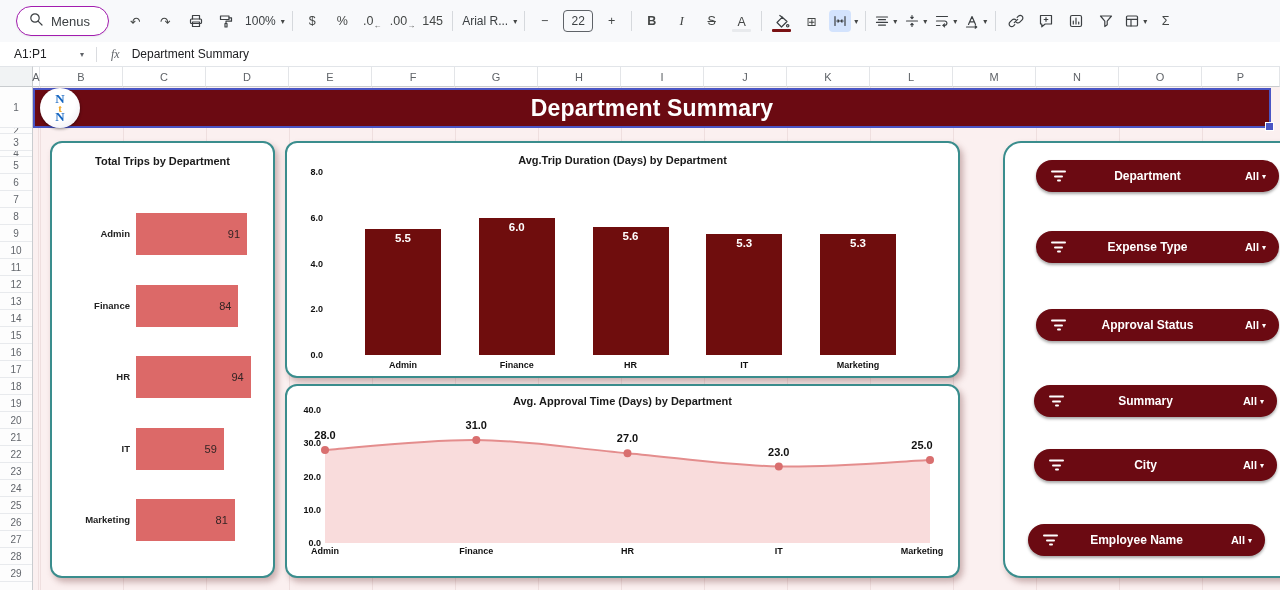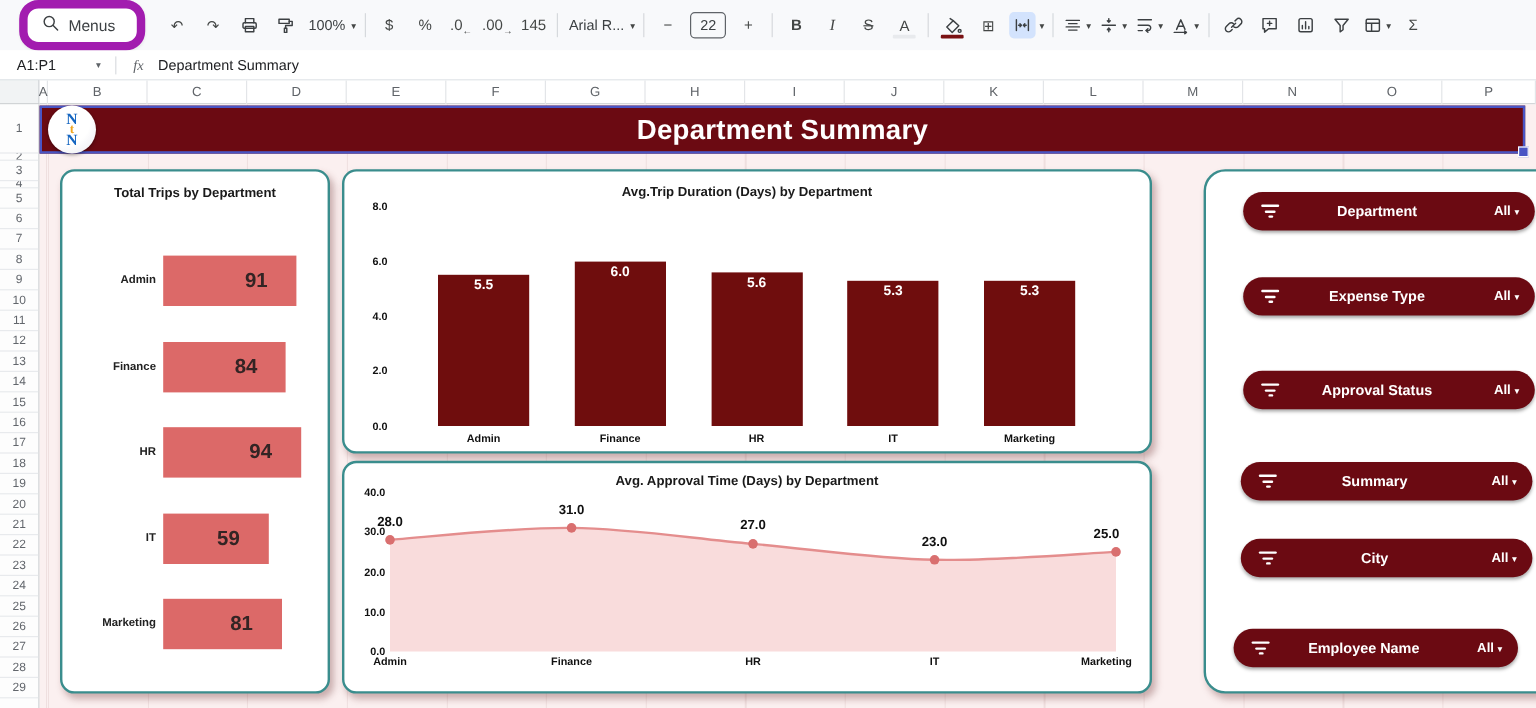--- a/index.html
+++ b/index.html
@@ -3,21 +3,21 @@
 <meta charset="utf-8">
 <style>
   html,body{margin:0;padding:0}
   body{width:1280px;height:590px;overflow:hidden;position:relative;background:#fff;
        font-family:"Liberation Sans","DejaVu Sans",sans-serif;}
   .app{position:absolute;inset:0}
 
   
   .toolbar{position:absolute;left:0;top:0;width:100%;height:42px;background:#f8f9fb;
            display:flex;align-items:center;padding-left:16px;box-sizing:border-box}
-  .menus-pill{display:flex;align-items:center;gap:7px;background:#fff;border:7px solid #a21caf;
+  .menus-pill{display:flex;align-items:center;gap:7px;background:#fff;border:1px solid #a21caf;
               border-radius:16px;height:28px;padding:0 18px 0 11px;margin-right:12px;
               box-shadow:0 1px 2px rgba(0,0,0,.06);cursor:pointer}
   .mp-label{font-size:13px;color:#3c4043}
   .tb-items{display:flex;align-items:center;gap:1px}
   .tb-btn{display:flex;align-items:center;justify-content:center;min-width:25px;height:26px;
           border-radius:4px;position:relative;color:#444746;cursor:pointer;padding:0 2px}
   .tb-g{font-size:12.5px;color:#444746}
   .g-b{font-weight:700}
   .g-i{font-style:italic;font-family:"Liberation Serif","DejaVu Serif",serif;font-size:13px}
   .g-s{text-decoration:line-through}
@@ -80,22 +80,22 @@
   #panel-filters{left:970px;top:54px;width:358px;height:437px;border-radius:18px}
   .panel-title{position:absolute;left:0;right:0;text-align:center;font-weight:700;font-size:11px;color:#1a1a1a;z-index:2}
   .pt-trips{top:12px}
   .pt-duration{top:11px}
   .pt-approval{top:9px}
   .chart-body{position:absolute;inset:0}
 
   
   .hbar-label{position:absolute;left:0;width:78px;text-align:right;font-size:9.5px;font-weight:700;color:#222}
   .hbar{position:absolute;left:84px;height:42px}
-  .hbar-val{position:absolute;right:24px;top:0;bottom:0;display:flex;align-items:center;
-            font-size:17px;font-weight:700;color:#332424}
+  .hbar-val{position:absolute;right:7px;top:0;bottom:0;display:flex;align-items:center;
+            font-size:11px;font-weight:400;color:#332424}
 
   
   .vtick{position:absolute;left:6px;width:30px;text-align:right;font-size:9px;font-weight:700;color:#111}
   .vbar{position:absolute;width:76px}
   .vbar-val{text-align:center;color:#fff;font-weight:700;font-size:11.5px;padding-top:3px}
   .vxlab{position:absolute;top:217px;width:80px;text-align:center;font-size:9px;font-weight:700;color:#111}
 
   
   .atick{position:absolute;left:2px;width:32px;text-align:right;font-size:9px;font-weight:700;color:#111}
   .svg-wrap{position:absolute;inset:0}

